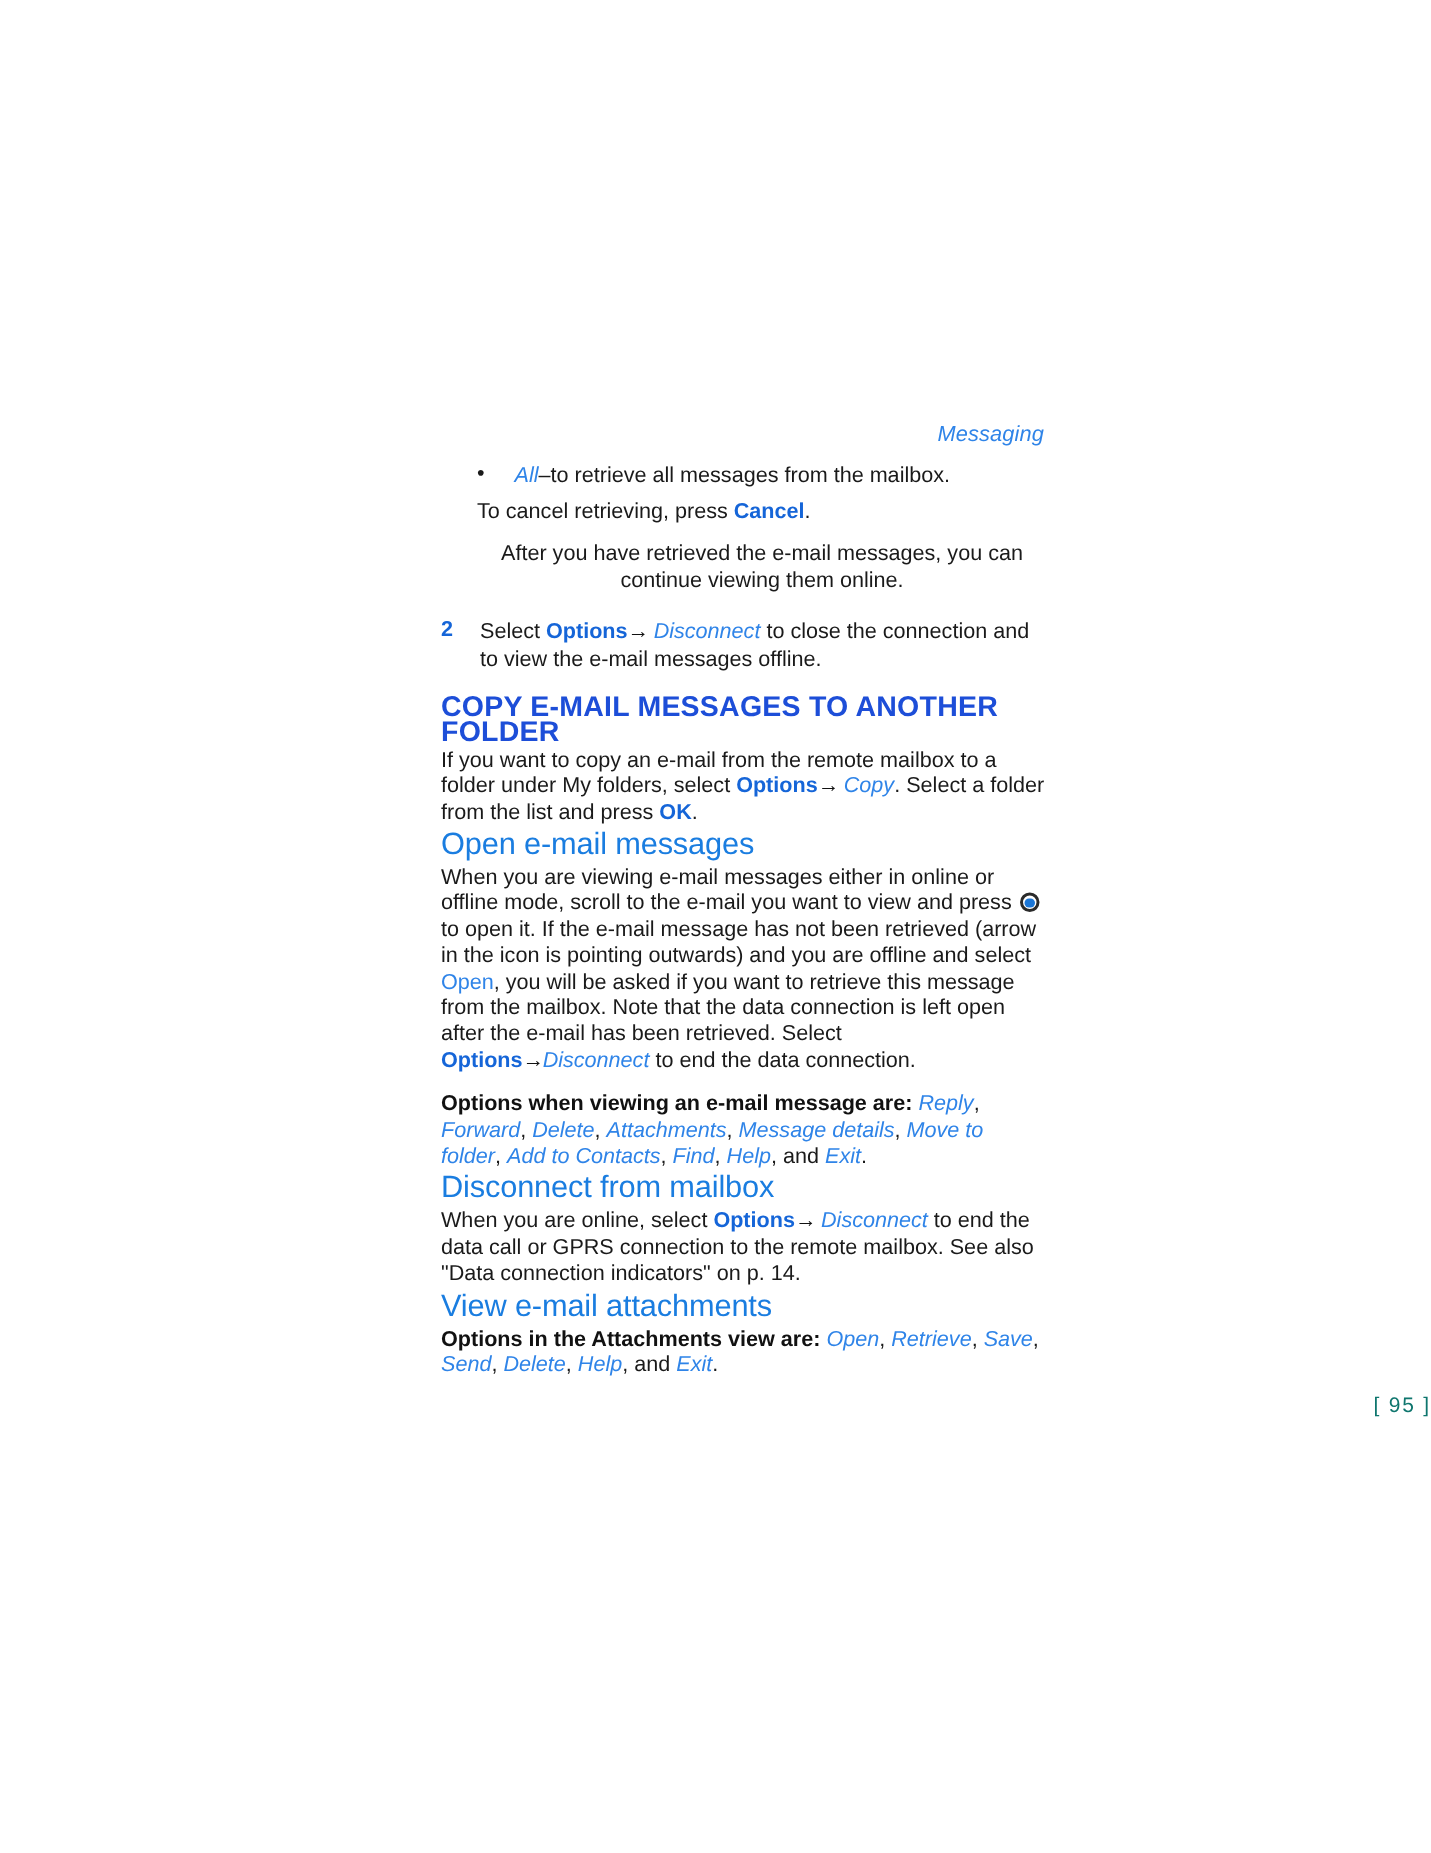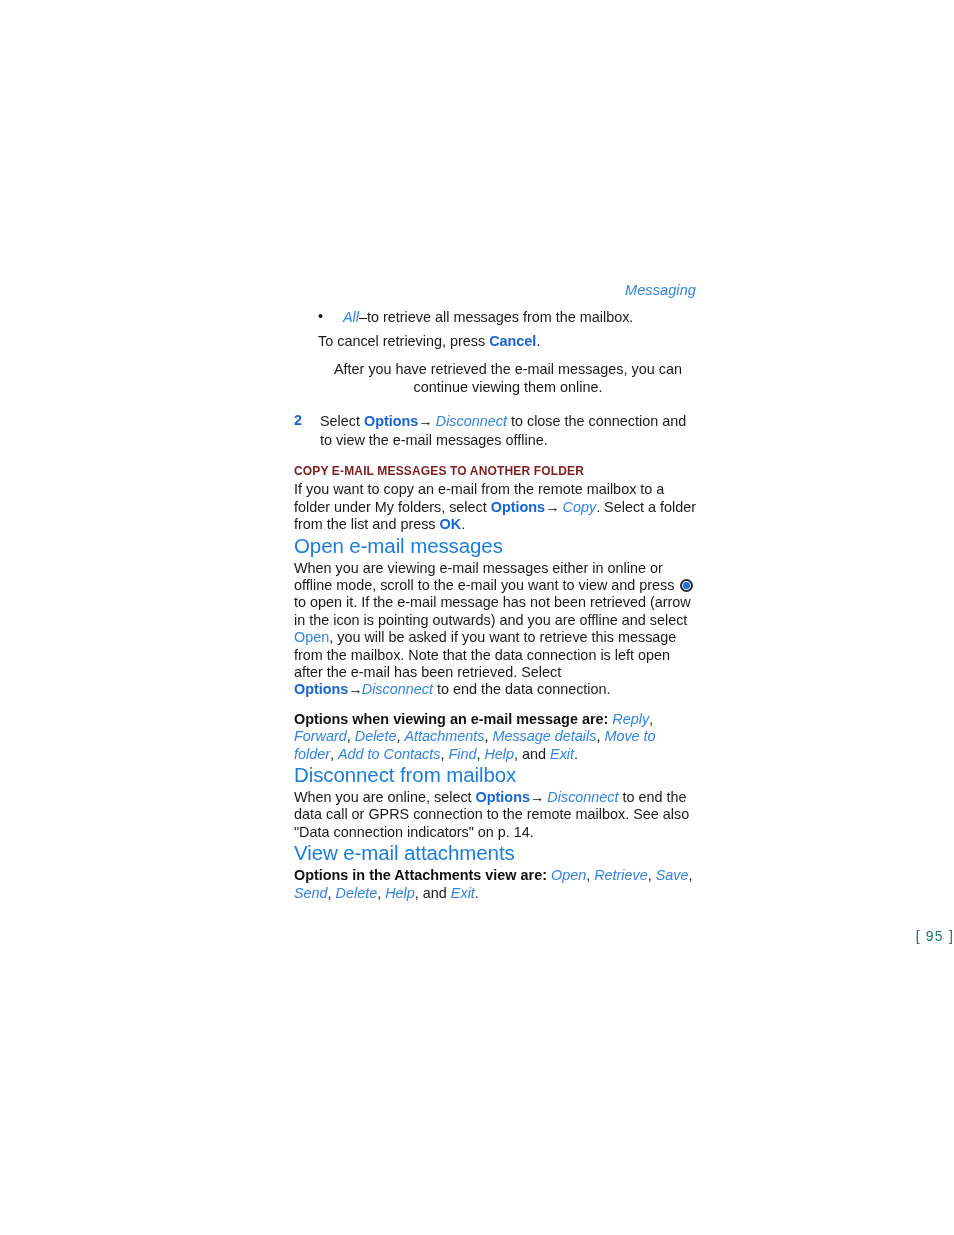--- a/index.html
+++ b/index.html
@@ -88,23 +88,23 @@
     top: 0;
     font-weight: bold;
     color: #1565d8;
     font-size: 14.4px;
     line-height: 17.4px;
   }
 
   
   .subhead {
     font-weight: bold;
-    font-size: 12px;
-    line-height: 17.4px;
-    color: #7f1d1d;
+    font-size: 19px;
+    line-height: 17.4px;
+    color: #1d4ed8;
     letter-spacing: 0.15px;
     margin-top: 14px;
   }
   .subhead + p { margin-top: 1px; }
 
   
   h2.section {
     margin: 0;
     padding: 0;
     color: #1a7de0;

